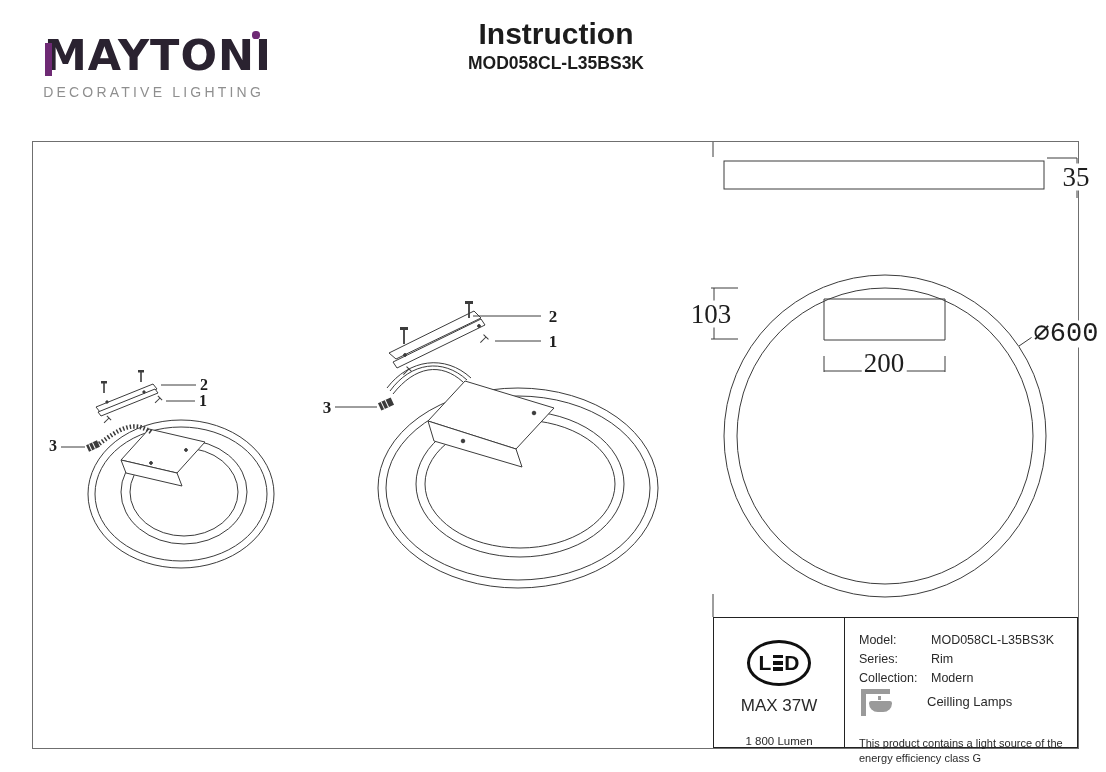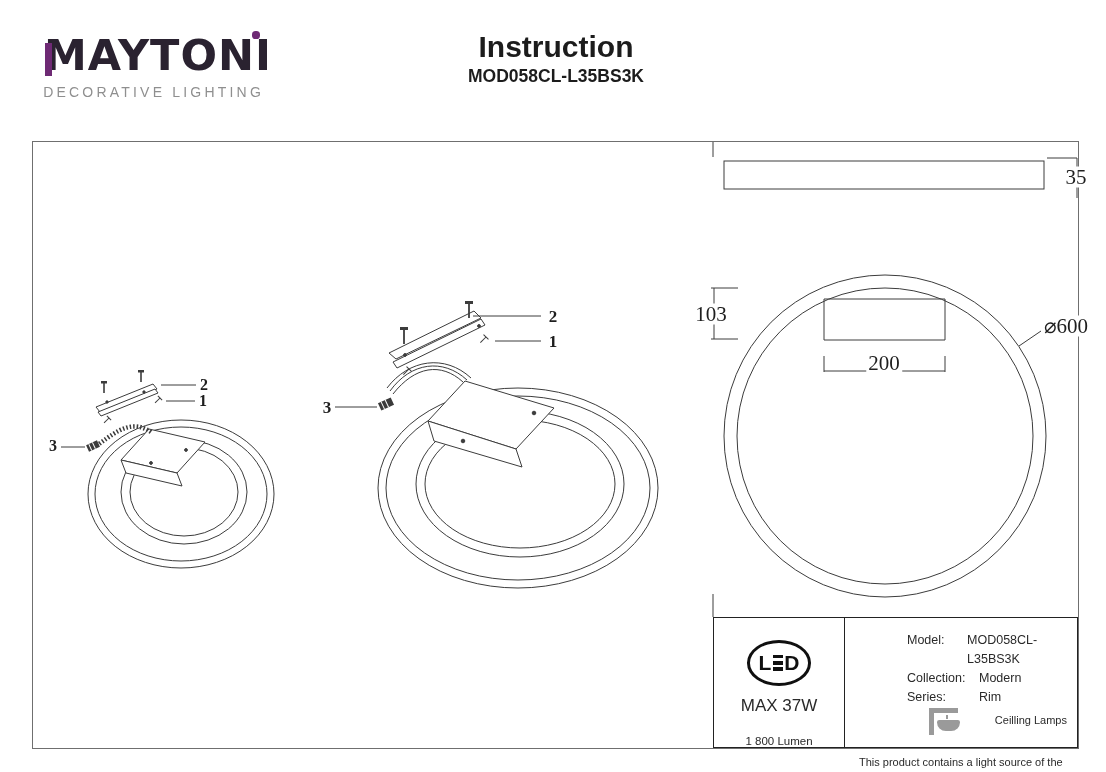--- a/index.html
+++ b/index.html
@@ -7,31 +7,31 @@
         font-family:"Liberation Sans","DejaVu Sans",sans-serif;color:#222;}
 
   
   #logo{position:absolute;left:44px;top:34px;width:220px;height:66px;}
   #logo .word{position:relative;font-family:"DejaVu Sans","Liberation Sans",sans-serif;
               font-weight:700;font-size:43px;letter-spacing:1px;color:#2a2230;line-height:1;text-align:right;}
   #logo .mbar{position:absolute;left:1px;top:9px;width:7px;height:33px;background:#6e2a74;}
   #logo .idot{position:absolute;right:4px;top:-3px;width:8px;height:8px;border-radius:45%;background:#6e2a74;}
   #logo .tag{position:absolute;right:0;top:50px;font-size:14px;letter-spacing:3.2px;color:#8f8f8f;white-space:nowrap;}
 
-  #titleblock{position:absolute;left:556px;top:30px;transform:translateX(-50%);text-align:center;white-space:nowrap;}
+  #titleblock{position:absolute;left:556px;top:17px;transform:translateX(-50%);text-align:center;white-space:nowrap;}
   #titleblock .t1{font-size:30px;font-weight:700;color:#1c1c1c;line-height:1.1;}
   #titleblock .t2{font-size:17.5px;font-weight:700;color:#1c1c1c;margin-top:3px;}
 
   
   #drawing{position:absolute;left:32px;top:141px;width:1045px;height:606px;
            border:1px solid #6f6f6f;box-sizing:content-box;}
   #drawing svg{position:absolute;left:0;top:0;}
 
   .dim{position:absolute;transform:translate(-50%,-50%);
-       font-family:"Liberation Serif","DejaVu Serif",serif;font-size:21px;color:#1e1e1e;
+       font-family:"Liberation Serif","DejaVu Serif",serif;font-size:27px;color:#1e1e1e;
        background:#fff;padding:0 2px;line-height:1;white-space:nowrap;}
   .plabel{position:absolute;transform:translate(-50%,-50%);
        font-family:"Liberation Serif","DejaVu Serif",serif;font-weight:700;
        font-size:16px;color:#1e1e1e;line-height:1;}
 
   
   #spec{position:absolute;left:680px;top:475px;width:365px;height:131px;
         border:1px solid #222;box-sizing:border-box;display:flex;background:#fff;}
   #spec .cellL{width:158px;border-right:1px solid #222;box-sizing:border-box;
                display:flex;flex-direction:column;align-items:center;}
@@ -39,23 +39,23 @@
 
   .ledcircle{margin-top:22px;width:58px;height:58px;border:3.5px solid #101010;border-radius:50%;
              display:flex;align-items:center;justify-content:center;}
   .ledcircle .lt{font-weight:700;font-size:21px;color:#101010;line-height:1;}
   .ebars{display:flex;flex-direction:column;gap:2.5px;margin:0 1.5px;}
   .ebars div{width:10px;height:3.8px;background:#101010;}
   .pw{font-size:17px;color:#2a2a2a;margin-top:11px;line-height:1;}
   .lm{font-size:11.5px;color:#2a2a2a;margin-top:22px;line-height:1;}
 
   .srow{display:flex;line-height:19px;font-size:12.5px;color:#2a2a2a;}
-  .srow .lab{width:64px;margin-left:48px;}
+  .srow .lab{width:64px;}
   .srow .val{margin-left:8px;}
-  .typerow{display:flex;align-items:center;height:26px;font-size:11px;color:#2a2a2a;justify-content:flex-end;}
+  .typerow{display:flex;align-items:center;height:26px;font-size:13px;color:#2a2a2a;}
   .typerow .val{margin-left:30px;}
 
   .lampicon{position:relative;width:38px;height:28px;flex:0 0 38px;}
   .lampicon .corner{position:absolute;left:2px;top:2px;width:24px;height:22px;
                     border-left:5px solid #9a9a9a;border-top:5px solid #9a9a9a;}
   .lampicon .stem{position:absolute;left:19px;top:9px;width:2.5px;height:4px;background:#9a9a9a;}
   .lampicon .dome{position:absolute;left:10px;top:14px;width:23px;height:11px;background:#9a9a9a;
                   border-radius:3px 3px 12px 12px;}
   .note{margin-top:22px;font-size:11px;line-height:1.35;color:#2a2a2a;width:208px;}
 </style>
@@ -185,21 +185,21 @@
         </g>
 
         <line x1="440" y1="174" x2="508" y2="174"></line>
         <line x1="462" y1="199" x2="508" y2="199"></line>
       </g>
     </svg>
 
     <span class="dim" style="left:1043px;top:35px;">35</span>
     <span class="dim" style="left:678px;top:172px;">103</span>
     <span class="dim" style="left:851px;top:221px;">200</span>
-    <span class="dim" style="left:1033px;top:184px;">⌀600</span>
+    <span class="dim" style="left:1033px;top:192px;font-family:Liberation Mono, monospace;">⌀600</span>
 
     <span class="plabel" style="left:171px;top:243px;">2</span>
     <span class="plabel" style="left:170px;top:259px;">1</span>
     <span class="plabel" style="left:20px;top:304px;">3</span>
     <span class="plabel" style="left:520px;top:174px;font-size:17px;">2</span>
     <span class="plabel" style="left:520px;top:199px;font-size:17px;">1</span>
     <span class="plabel" style="left:294px;top:265px;font-size:17px;">3</span>
 
     <div id="spec">
       <div class="cellL">
@@ -214,26 +214,26 @@
         </div>
         <div class="pw">MAX 37W</div>
         <div class="lm">1 800 Lumen</div>
       </div>
       <div class="cellR">
         <div class="srow">
           <span class="lab">Model:</span>
           <span class="val">MOD058CL-L35BS3K</span>
         </div>
         <div class="srow">
+          <span class="lab">Series:</span>
+          <span class="val">Rim</span>
+        </div>
+        <div class="srow">
           <span class="lab">Collection:</span>
           <span class="val">Modern</span>
-        </div>
-        <div class="srow">
-          <span class="lab">Series:</span>
-          <span class="val">Rim</span>
         </div>
         <div class="typerow">
           <span class="lampicon">
             <span class="corner"></span>
               <span class="stem"></span>
               <span class="dome"></span>
           </span>
           <span class="val">Ceilling Lamps</span>
         </div>
         <div class="note">This product contains a light source of the energy efficiency class G</div>

